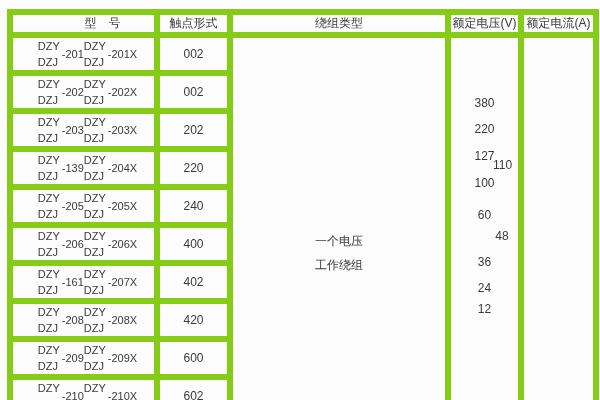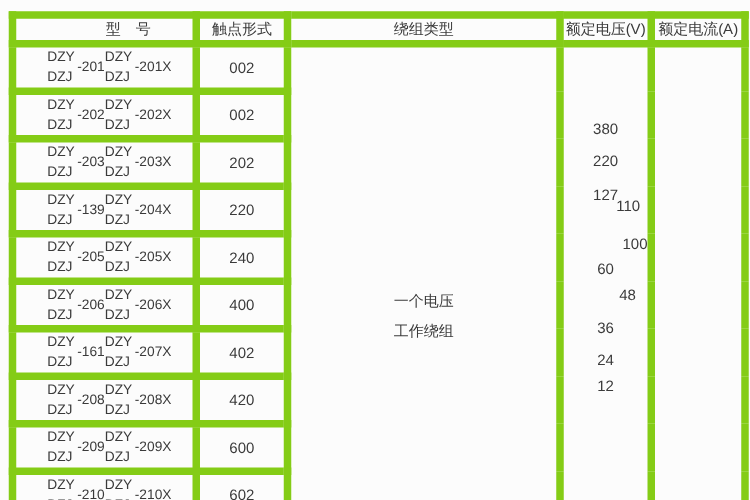--- a/index.html
+++ b/index.html
@@ -32,21 +32,21 @@
   .mg { display: flex; align-items: center; gap: 2px; }
   .stack { display: flex; flex-direction: column; font-size: 11px; line-height: 16px; }
   .suffix { font-size: 11px; }
   td.merged { vertical-align: top; }
   .merged-wrap { position: relative; height: 398px; width: 100%; }
   .vval {
     position: absolute; left: 0; right: 0; text-align: center;
     font-size: 12px; line-height: 14px;
   }
   .v0 { top: 58px; }  .v1 { top: 84px; }  .v2 { top: 111px; }
-  .v3 { top: 120px; margin-left: 36px; } .v4 { top: 150px; text-align: right; } .v5 { top: 170px; }
+  .v3 { top: 120px; margin-left: 36px; } .v4 { top: 138px; } .v5 { top: 170px; }
   .v6 { top: 191px; padding-left: 35px; } .v7 { top: 217px; text-align: center; } .v8 { top: 243px; }
   .v9 { top: 264px; }
   .wline {
     position: absolute; left: 0; right: 0; text-align: center;
     font-size: 12px; line-height: 16px;
   }
   .w1 { top: 195px; }
   .w2 { top: 219px; }
 </style>
 </head>

